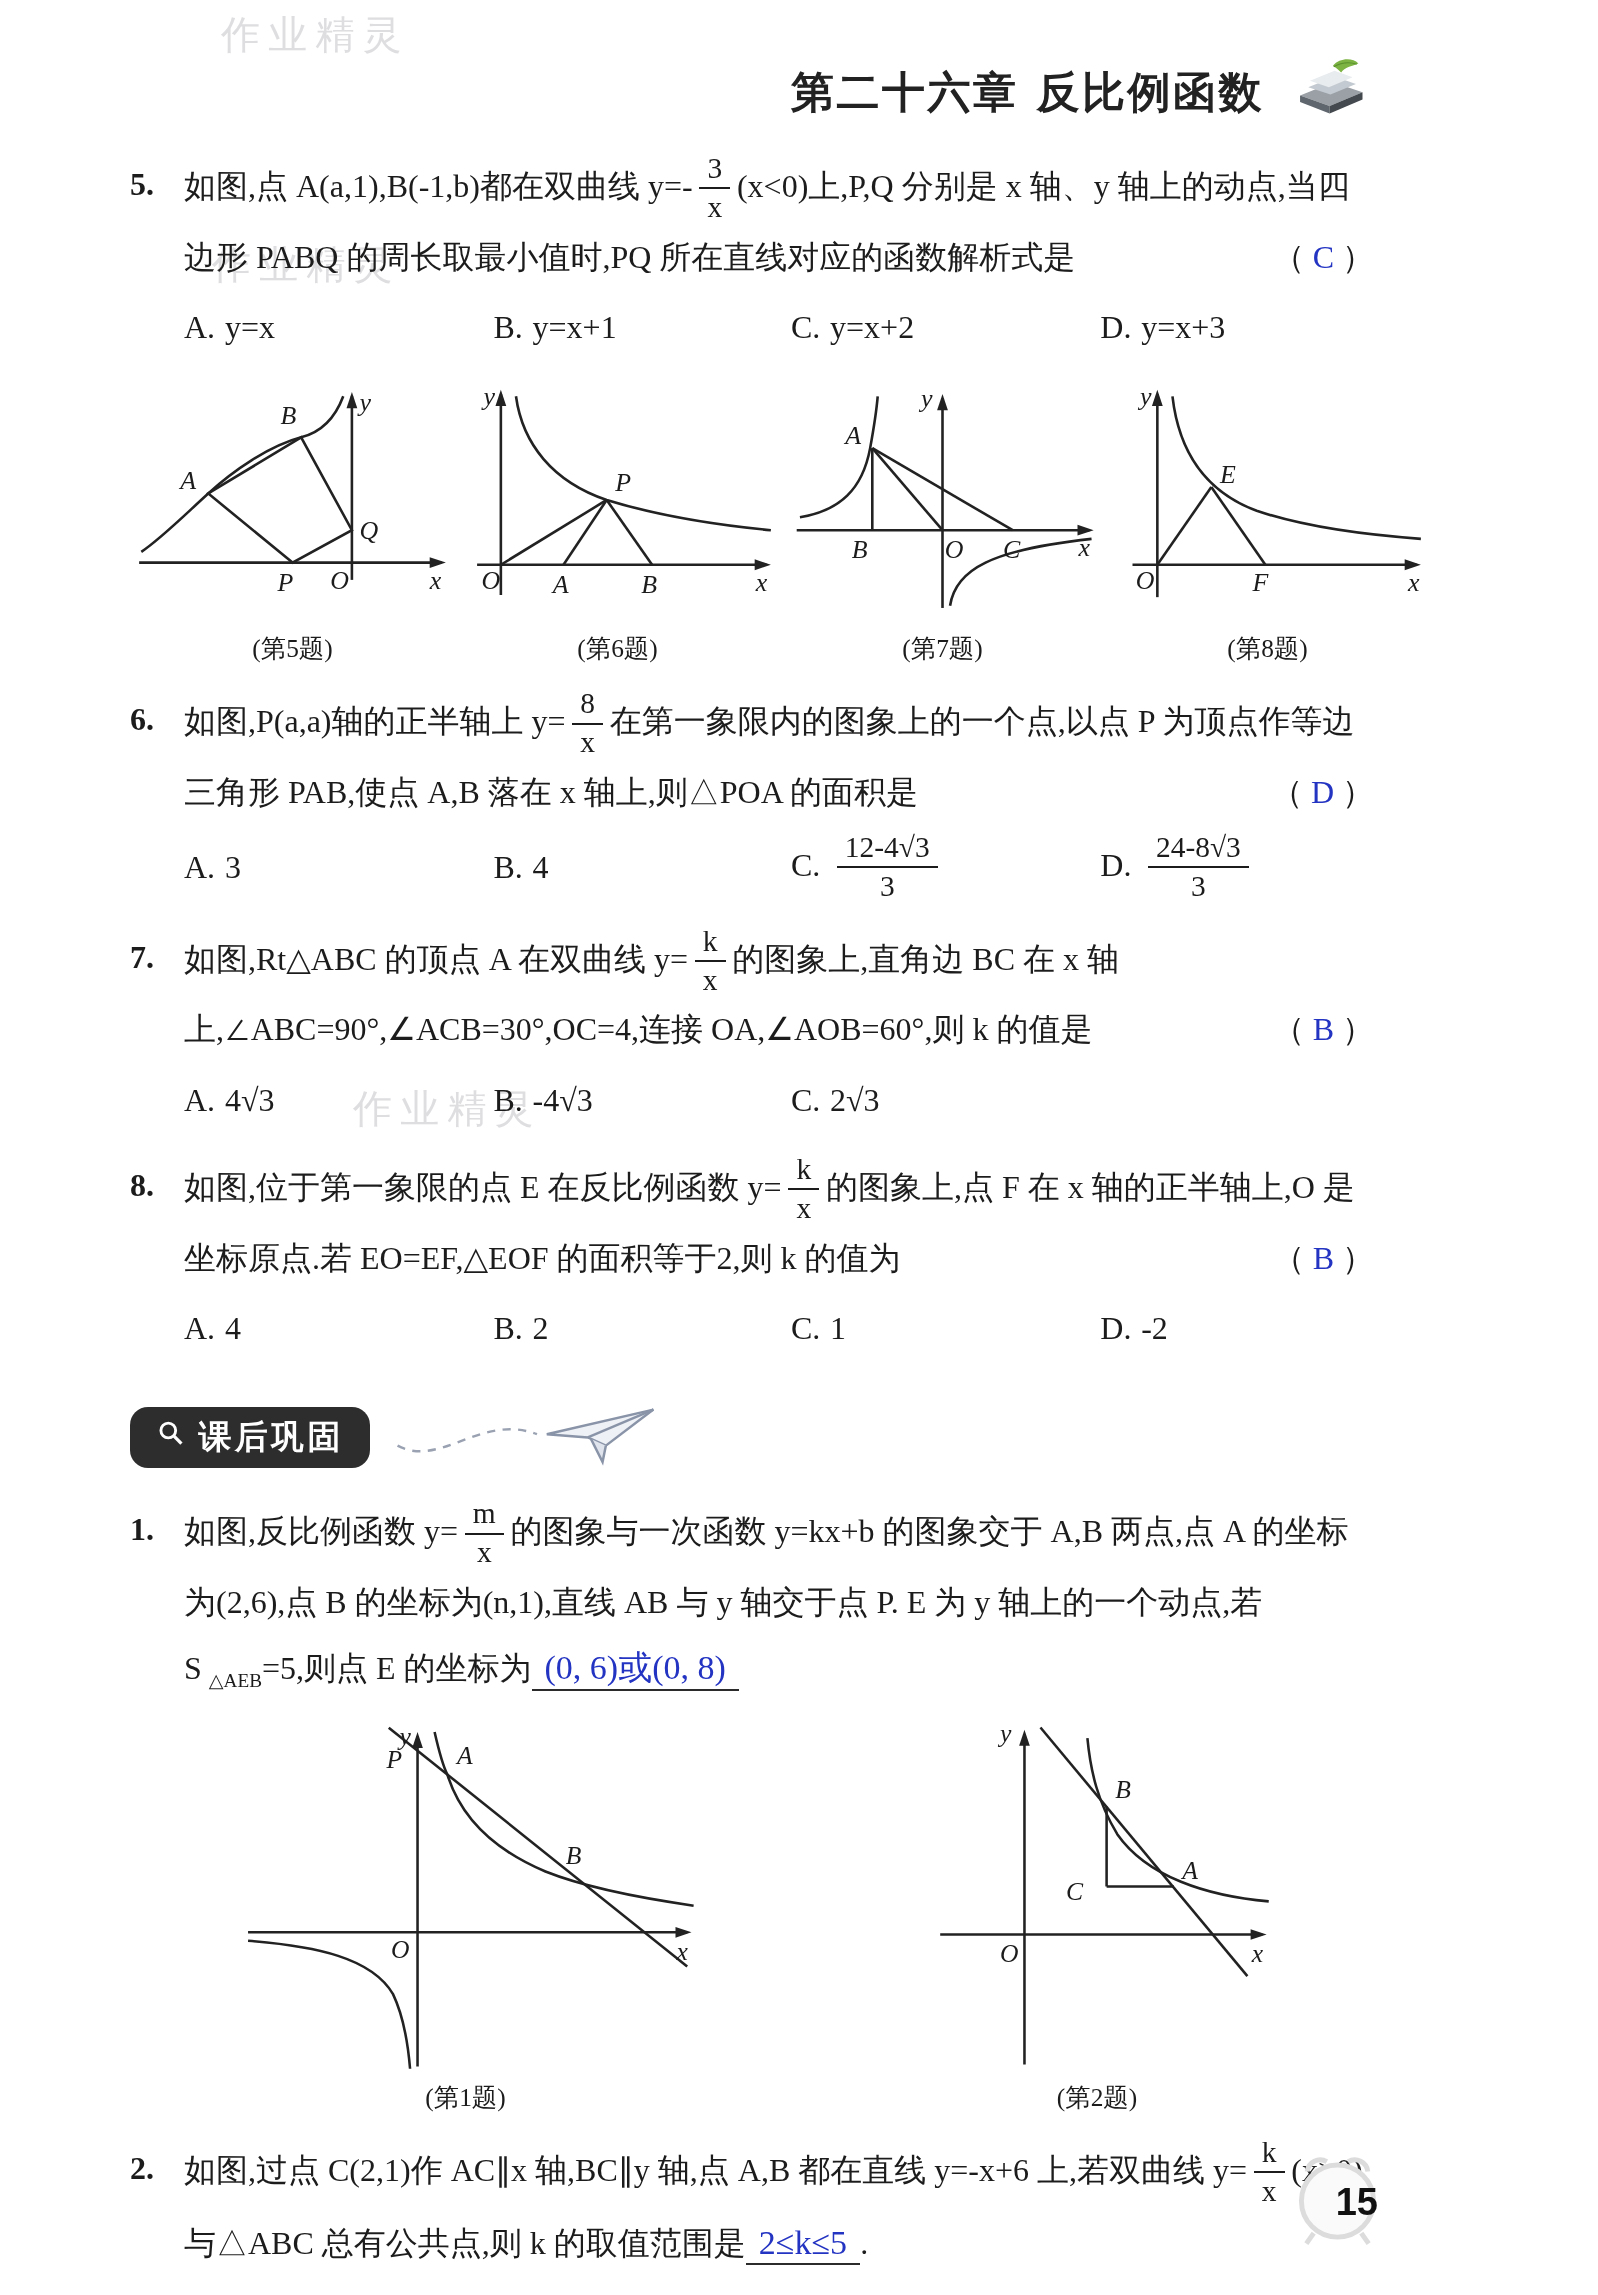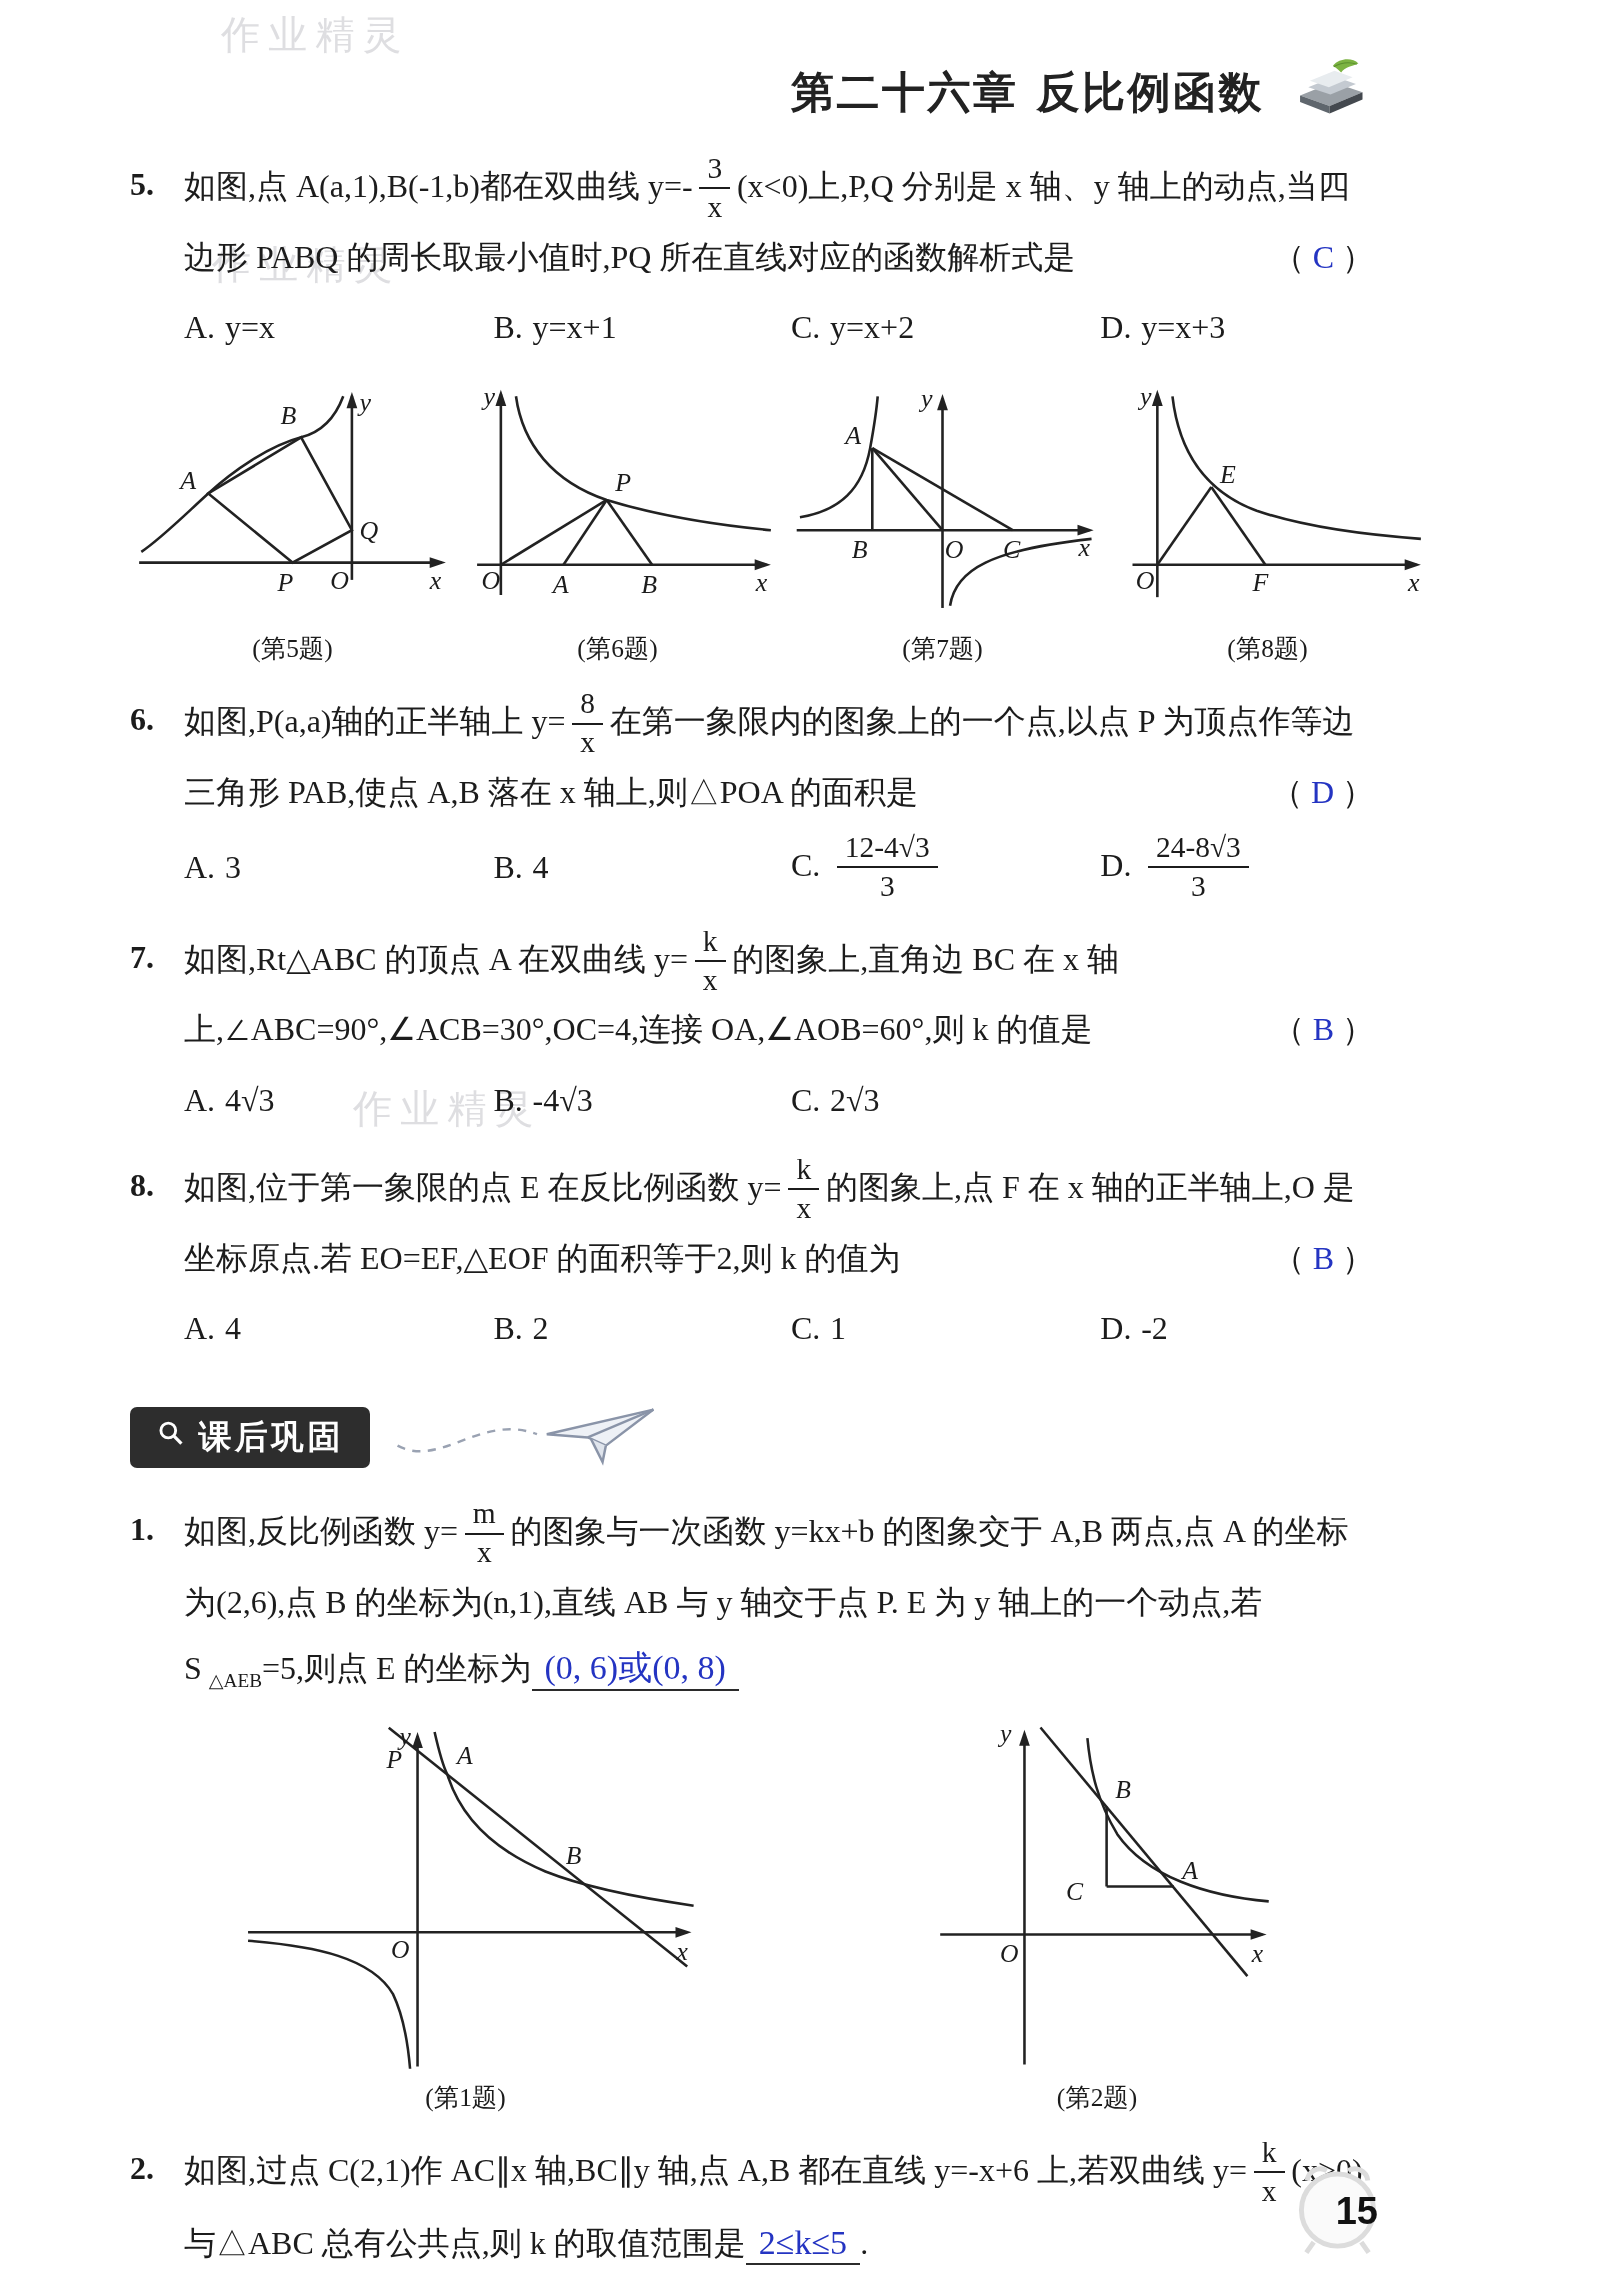--- a/index.html
+++ b/index.html
@@ -43,29 +43,29 @@
   .fig{text-align:center;}
   .caption{font-size:25.4px;margin-top:6px;color:#1c1c1c;}
   svg .lbl{font-size:24px;font-style:italic;font-family:"Liberation Serif",serif;
            fill:#1c1c1c;}
   svg .ln{stroke:#222;stroke-width:2.4;fill:none;}
   svg .ah{fill:#222;stroke:none;}
 
   
   .banner{display:flex;align-items:center;gap:21px;margin:38px 0 6.6px;position:relative;z-index:1;}
   .banner-box{display:flex;align-items:center;gap:13px;background:#2d2d2d;color:#fff;
-              border-radius:7px;padding:8.2px 26px;font-family:"Liberation Sans",sans-serif;
+              border-radius:18px;padding:8.2px 26px;font-family:"Liberation Sans",sans-serif;
               font-weight:bold;font-size:33px;letter-spacing:3.3px;}
 
   
   .blue-answer{color:#2434c2;border-bottom:2.5px solid #2b2b2b;padding:0 13px 2.5px;
                font-size:34px;white-space:nowrap;}
 
   
-  .pagenum-wrap{position:absolute;right:90px;bottom:34px;width:123px;height:115px;z-index:1;}
+  .pagenum-wrap{position:absolute;right:90px;bottom:43px;width:123px;height:115px;z-index:1;}
   .pagenum{position:absolute;right:21px;bottom:28px;font-size:38px;font-weight:bold;
            font-family:"Liberation Sans",sans-serif;color:#111;}
 </style>
 </head>
 <body>
 
 <div class="page">
 
   <div class="watermark" style="left:221px;top:8.2px;">作业精灵</div>
   <div class="watermark" style="left:212px;top:238px;">作业精灵</div>

